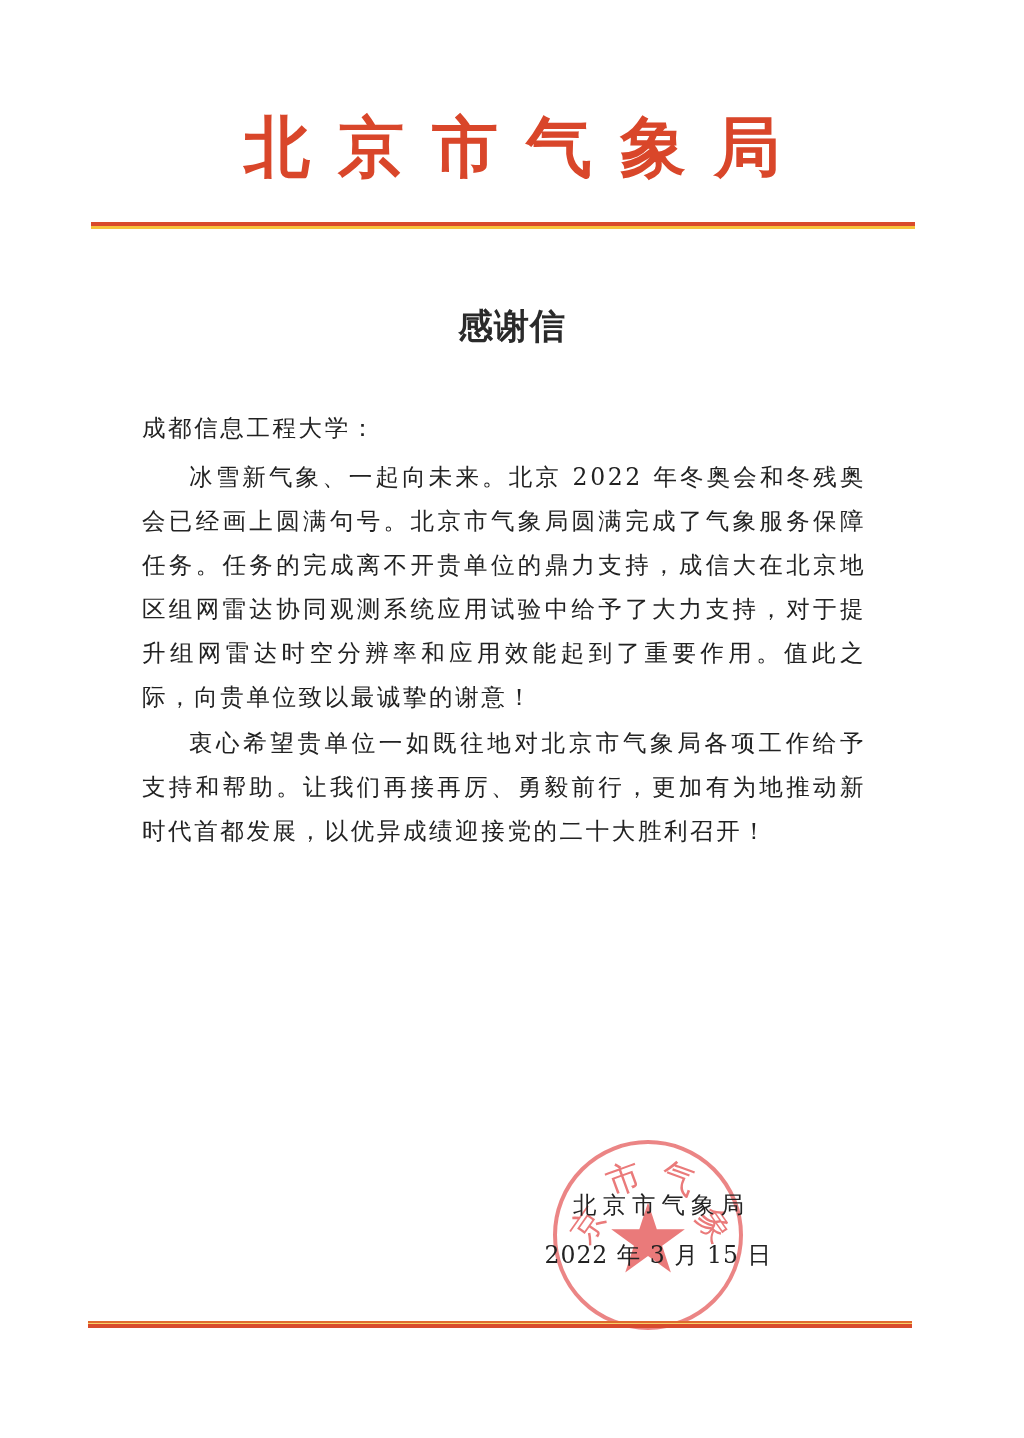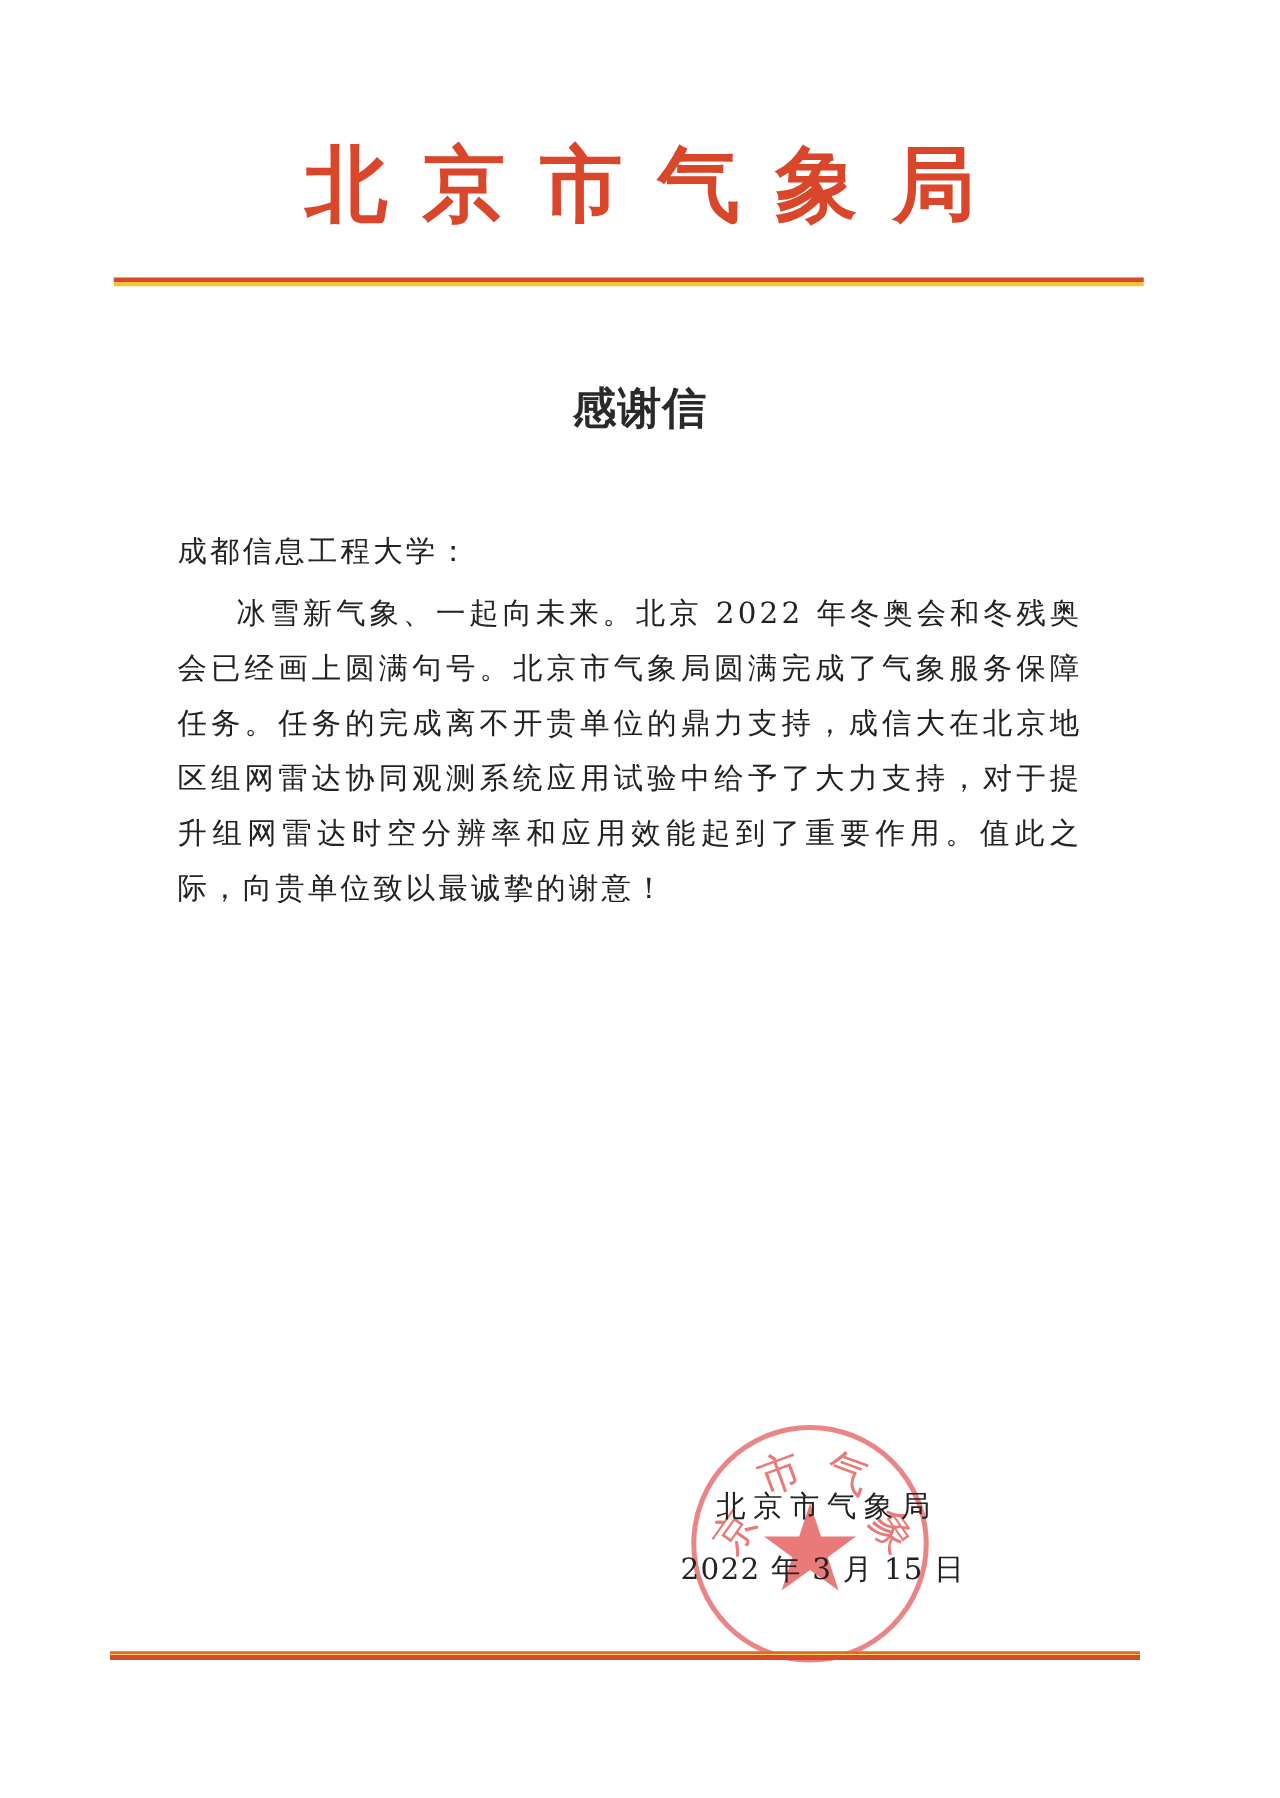--- a/index.html
+++ b/index.html
@@ -47,21 +47,21 @@
       position: absolute;
       left: 142px;
       width: 740px;
       top: 406px;
       color: #222;
       font-size: 23.5px;
       line-height: 44px;
       letter-spacing: 2.6px;
       text-align: justify;
     }
-    .salutation { margin: 13px 0 5px 0; }
+    .salutation { margin: 0 0 5px 0; }
     .para { margin: 0 16px 2px 0; text-indent: 2em; }
     .seal {
       position: absolute;
       left: 553px;
       top: 1140px;
       width: 190px;
       height: 190px;
       border-radius: 50%;
       border: 4px solid rgba(224, 64, 64, 0.75);
       box-sizing: border-box;
@@ -98,20 +98,21 @@
 <body>
 
 <div class="masthead">北京市气象局</div>
 <div class="rule top"></div>
 
 <div class="doc-title">感谢信</div>
 
 <div class="body-text">
   <p class="salutation">成都信息工程大学：</p>
   <p class="para">冰雪新气象、一起向未来。北京 2022 年冬奥会和冬残奥会已经画上圆满句号。北京市气象局圆满完成了气象服务保障任务。任务的完成离不开贵单位的鼎力支持，成信大在北京地区组网雷达协同观测系统应用试验中给予了大力支持，对于提升组网雷达时空分辨率和应用效能起到了重要作用。值此之际，向贵单位致以最诚挚的谢意！</p>
+  <p class="para">衷心希望贵单位一如既往地对北京市气象局各项工作给予支持和帮助。让我们再接再厉、勇毅前行，更加有为地推动新时代首都发展，以优异成绩迎接党的二十大胜利召开！</p>
 </div>
 
 <div class="seal">
   <span class="seal-arc" style="left:14px; top:58px; transform:rotate(-55deg);">京</span>
   <span class="seal-arc" style="left:50px; top:12px; transform:rotate(-20deg);">市</span>
   <span class="seal-arc" style="left:104px; top:12px; transform:rotate(20deg);">气</span>
   <span class="seal-arc" style="left:140px; top:58px; transform:rotate(55deg);">象</span>
   <span class="seal-star">★</span>
 </div>
 

